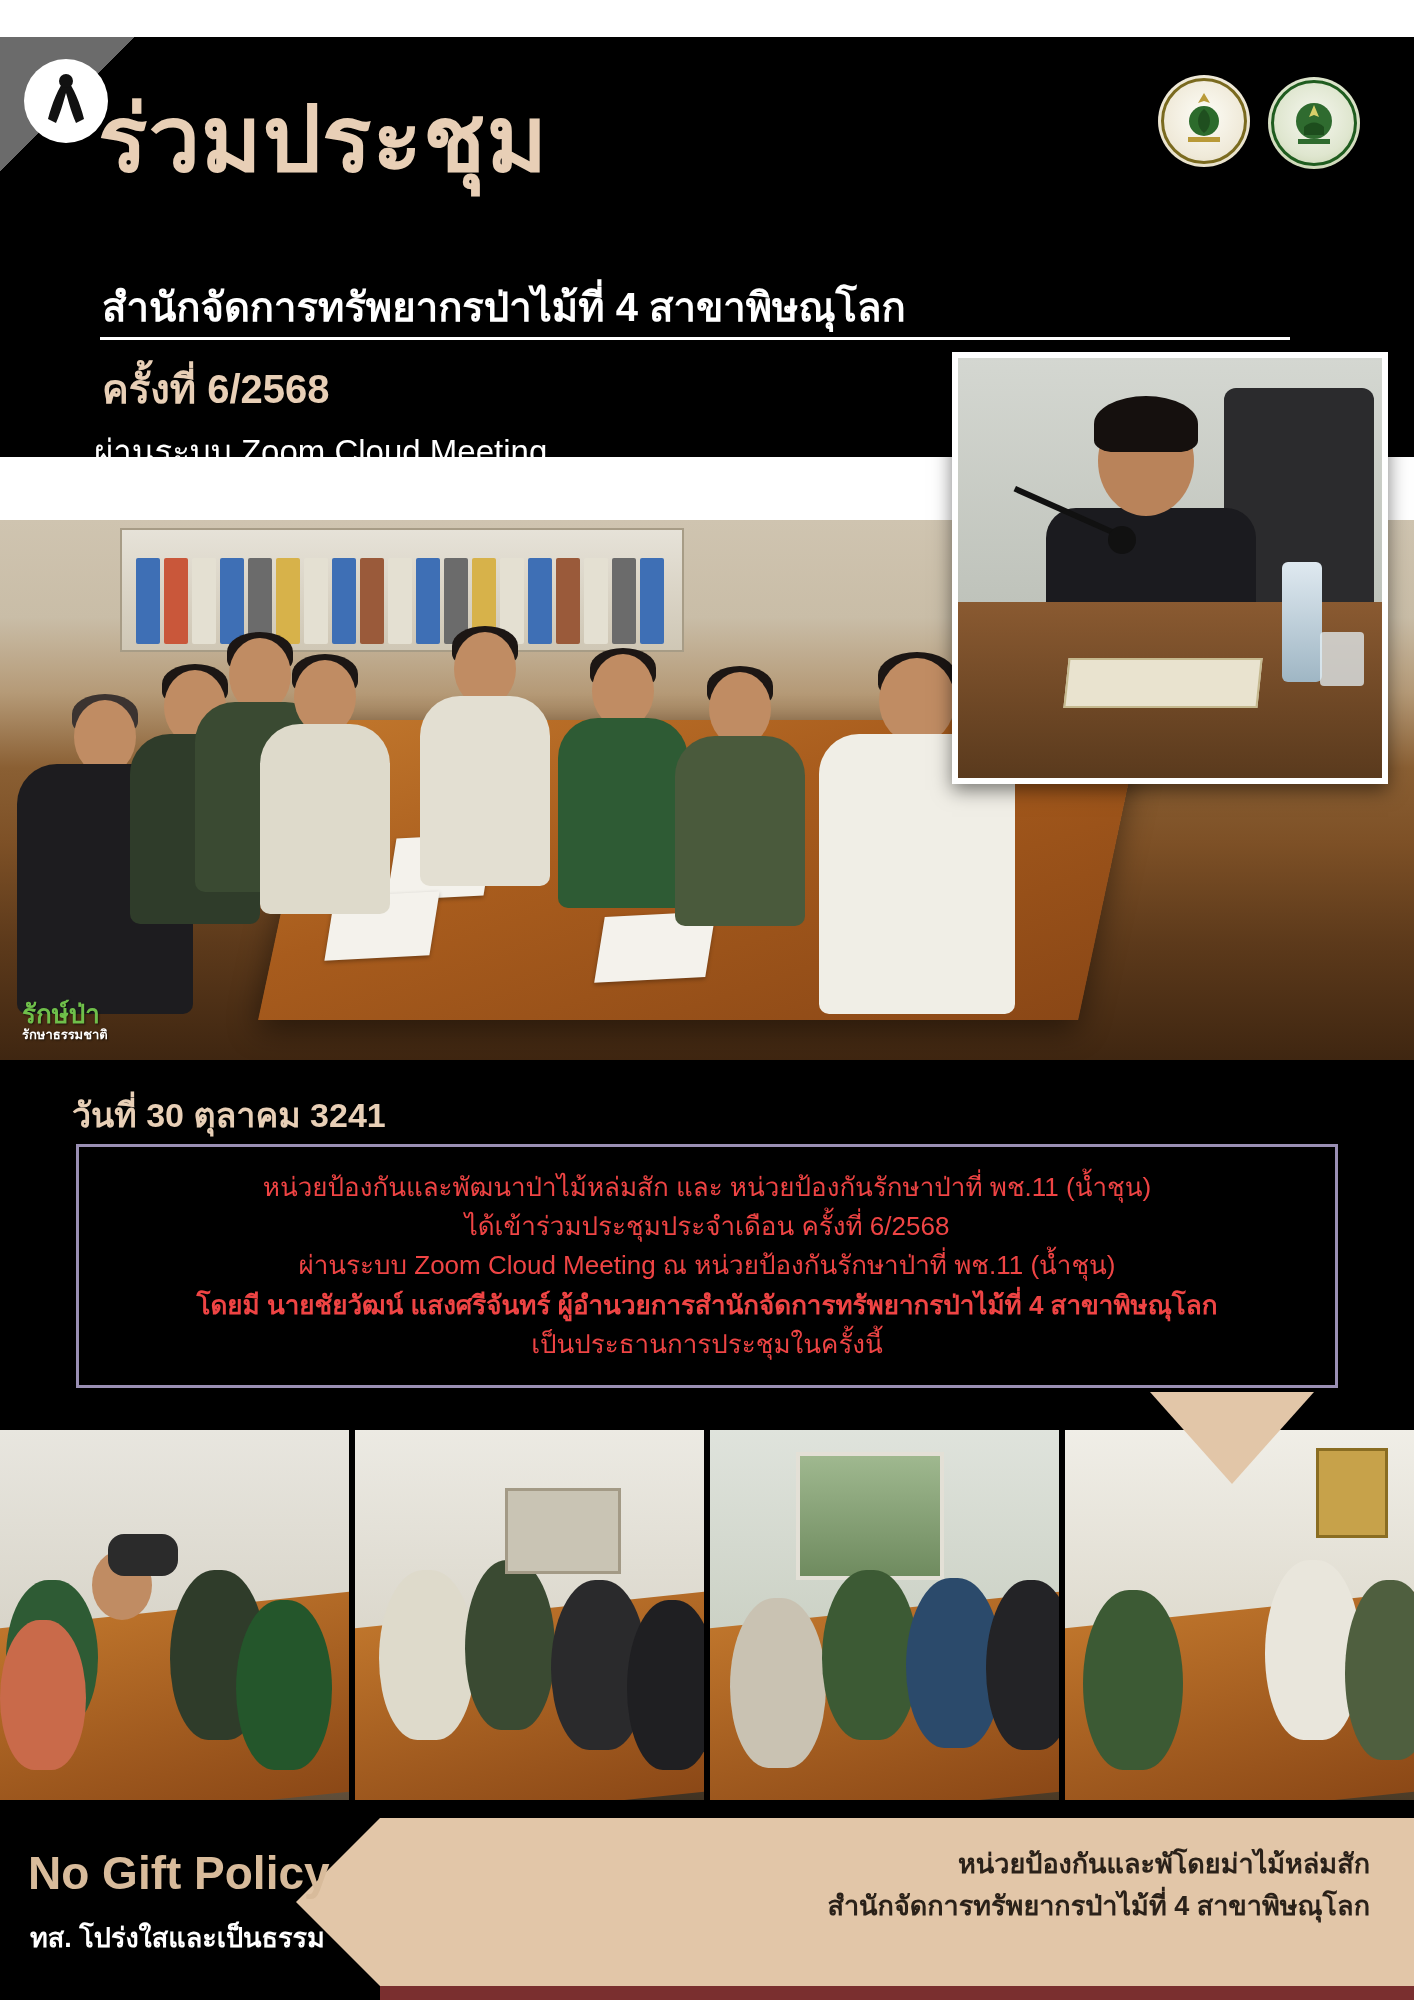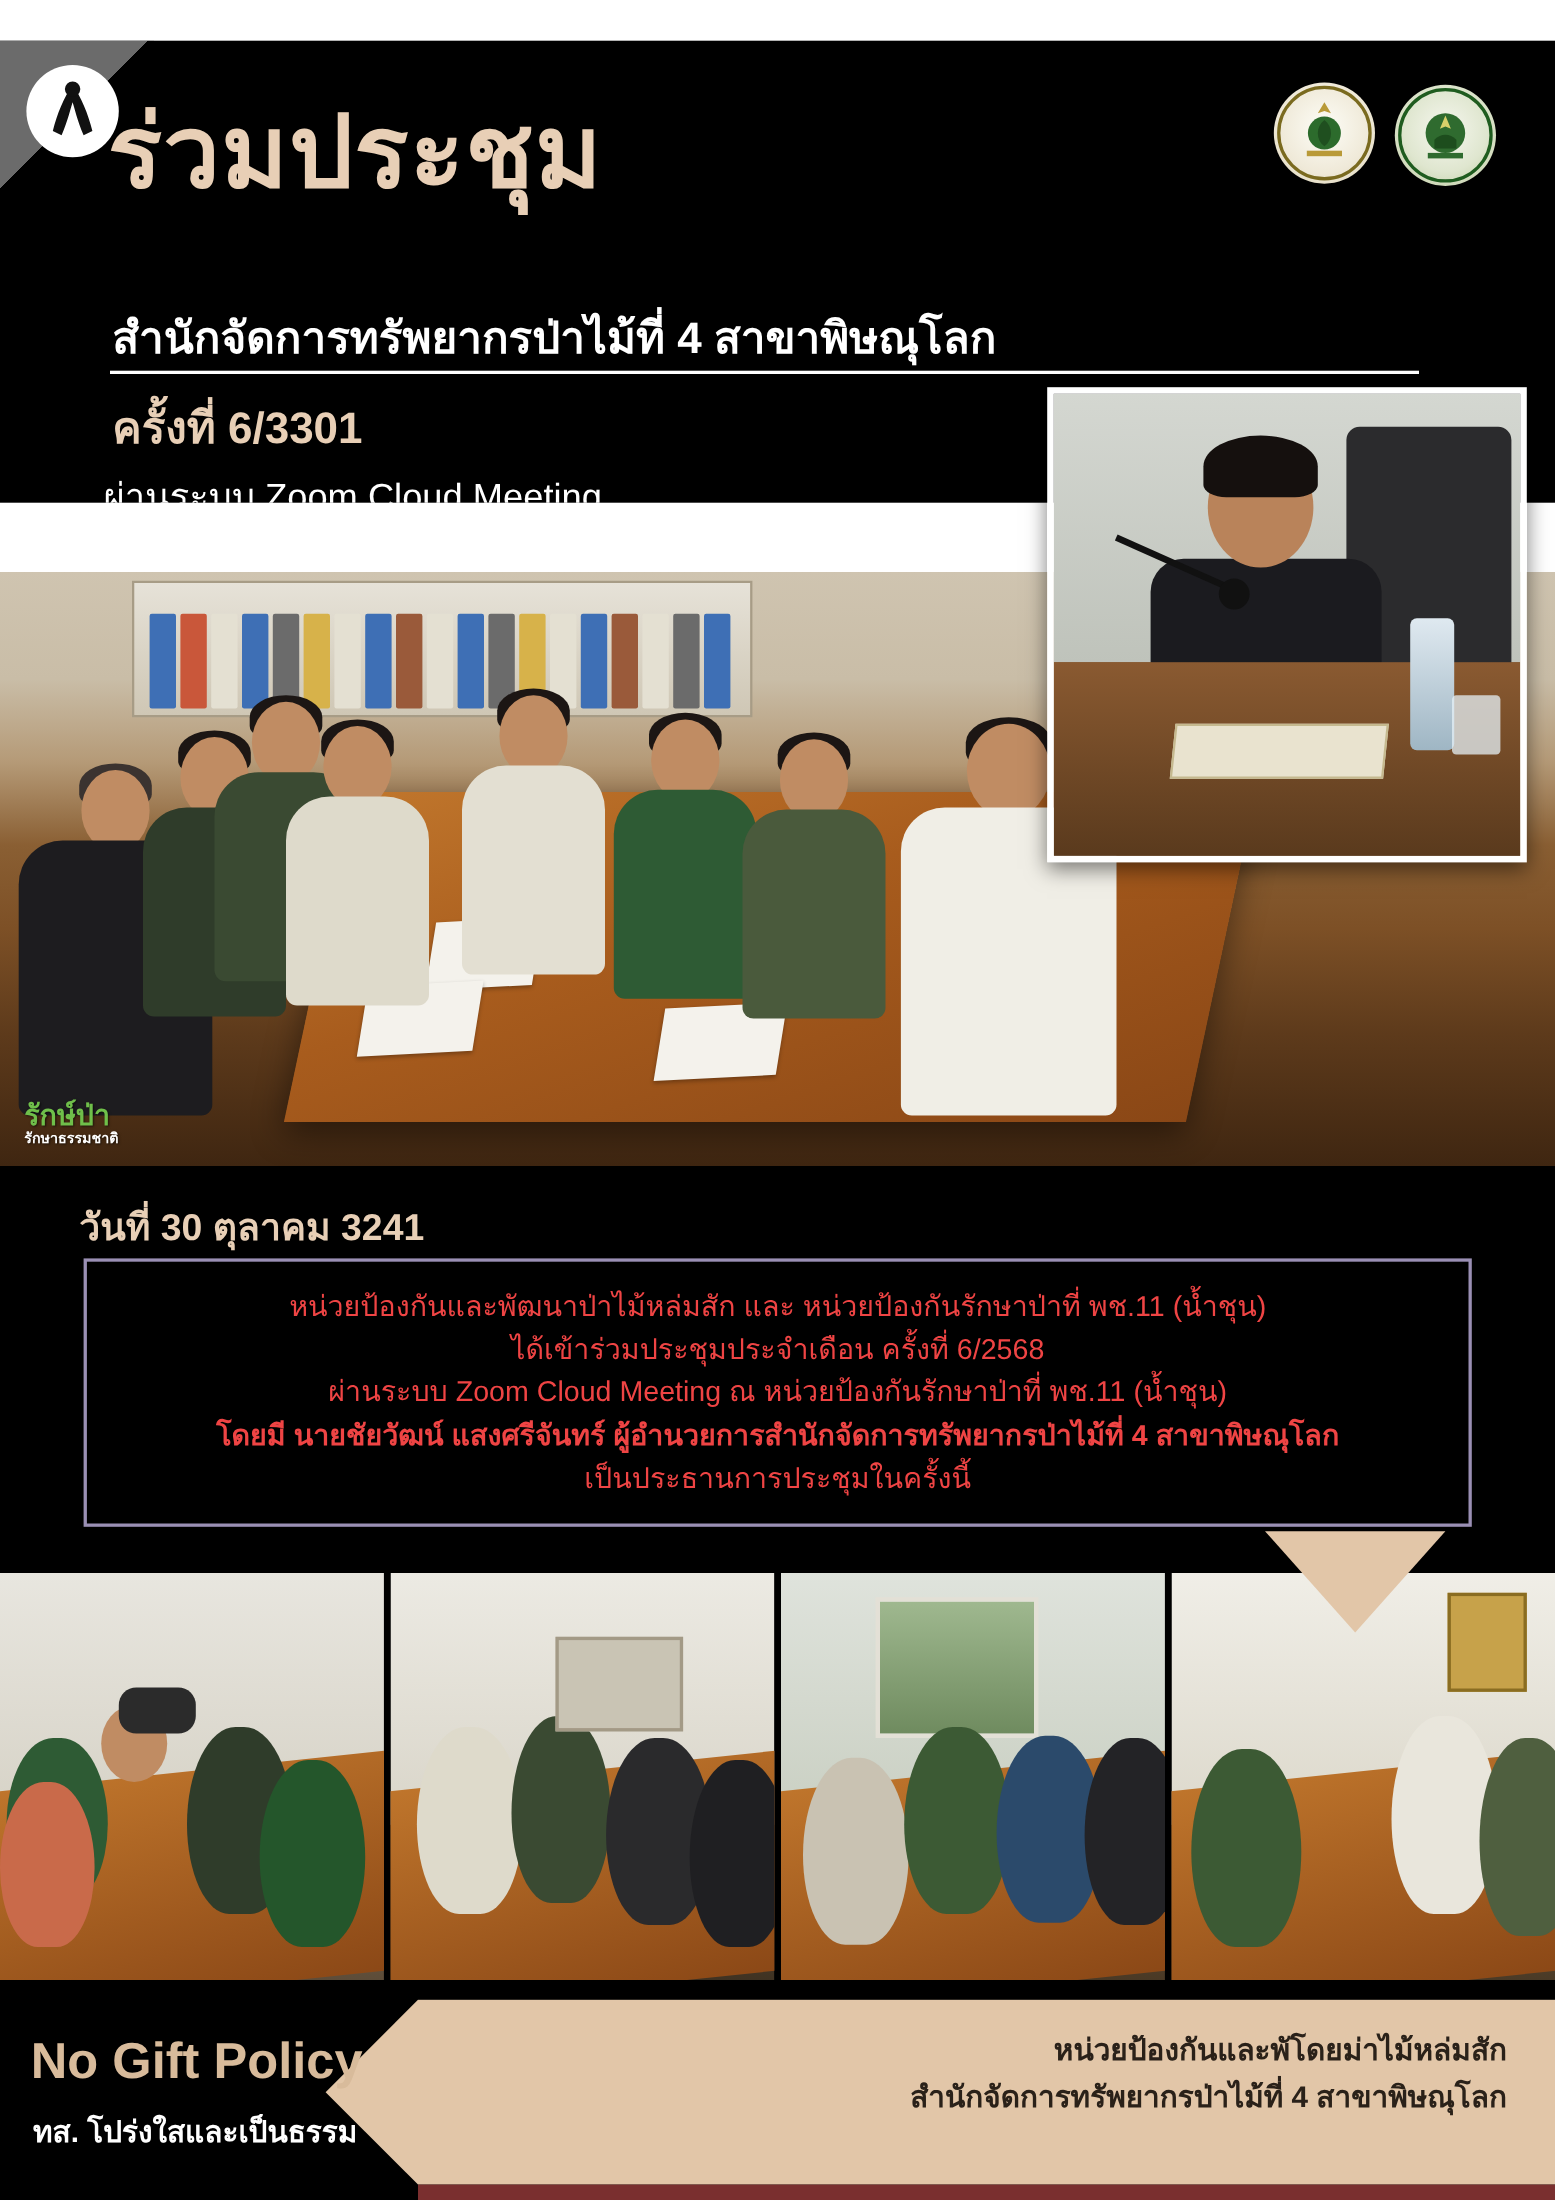--- a/index.html
+++ b/index.html
@@ -333,21 +333,21 @@
   <div class="header-corner"></div>
   <div class="ribbon-badge"></div>
   <svg class="ribbon-svg" width="84" height="84" viewBox="0 0 84 84">
     <path d="M42 18 C34 30 28 44 24 60 L32 64 C38 50 40 40 42 34 C44 40 46 50 52 64 L60 60 C56 44 50 30 42 18 Z" fill="#111"></path>
     <circle cx="42" cy="22" r="7" fill="#111"></circle>
   </svg>
 
   <div class="title-main">ร่วมประชุม</div>
   <div class="title-sub">สำนักจัดการทรัพยากรป่าไม้ที่ 4 สาขาพิษณุโลก</div>
   <div class="title-rule"></div>
-  <div class="title-round">ครั้งที่ 6/3301</div>
+  <div class="title-round">ครั้งที่ 6/2568</div>
   <div class="title-via">ผ่านระบบ Zoom Cloud Meeting</div>
 
   <div class="logo logo-1">
     <div class="logo-ring gold"></div>
     <svg class="logo-inner" viewBox="0 0 56 60">
       <path d="M28 2 L34 12 L28 10 L22 12 Z" fill="#b99a38"></path>
       <circle cx="28" cy="30" r="15" fill="#2c6b2c"></circle>
       <path d="M28 18 C20 24 20 36 28 42 C36 36 36 24 28 18 Z" fill="#1f4f1f"></path>
       <rect x="12" y="46" width="32" height="5" fill="#b99a38"></rect>
     </svg>

